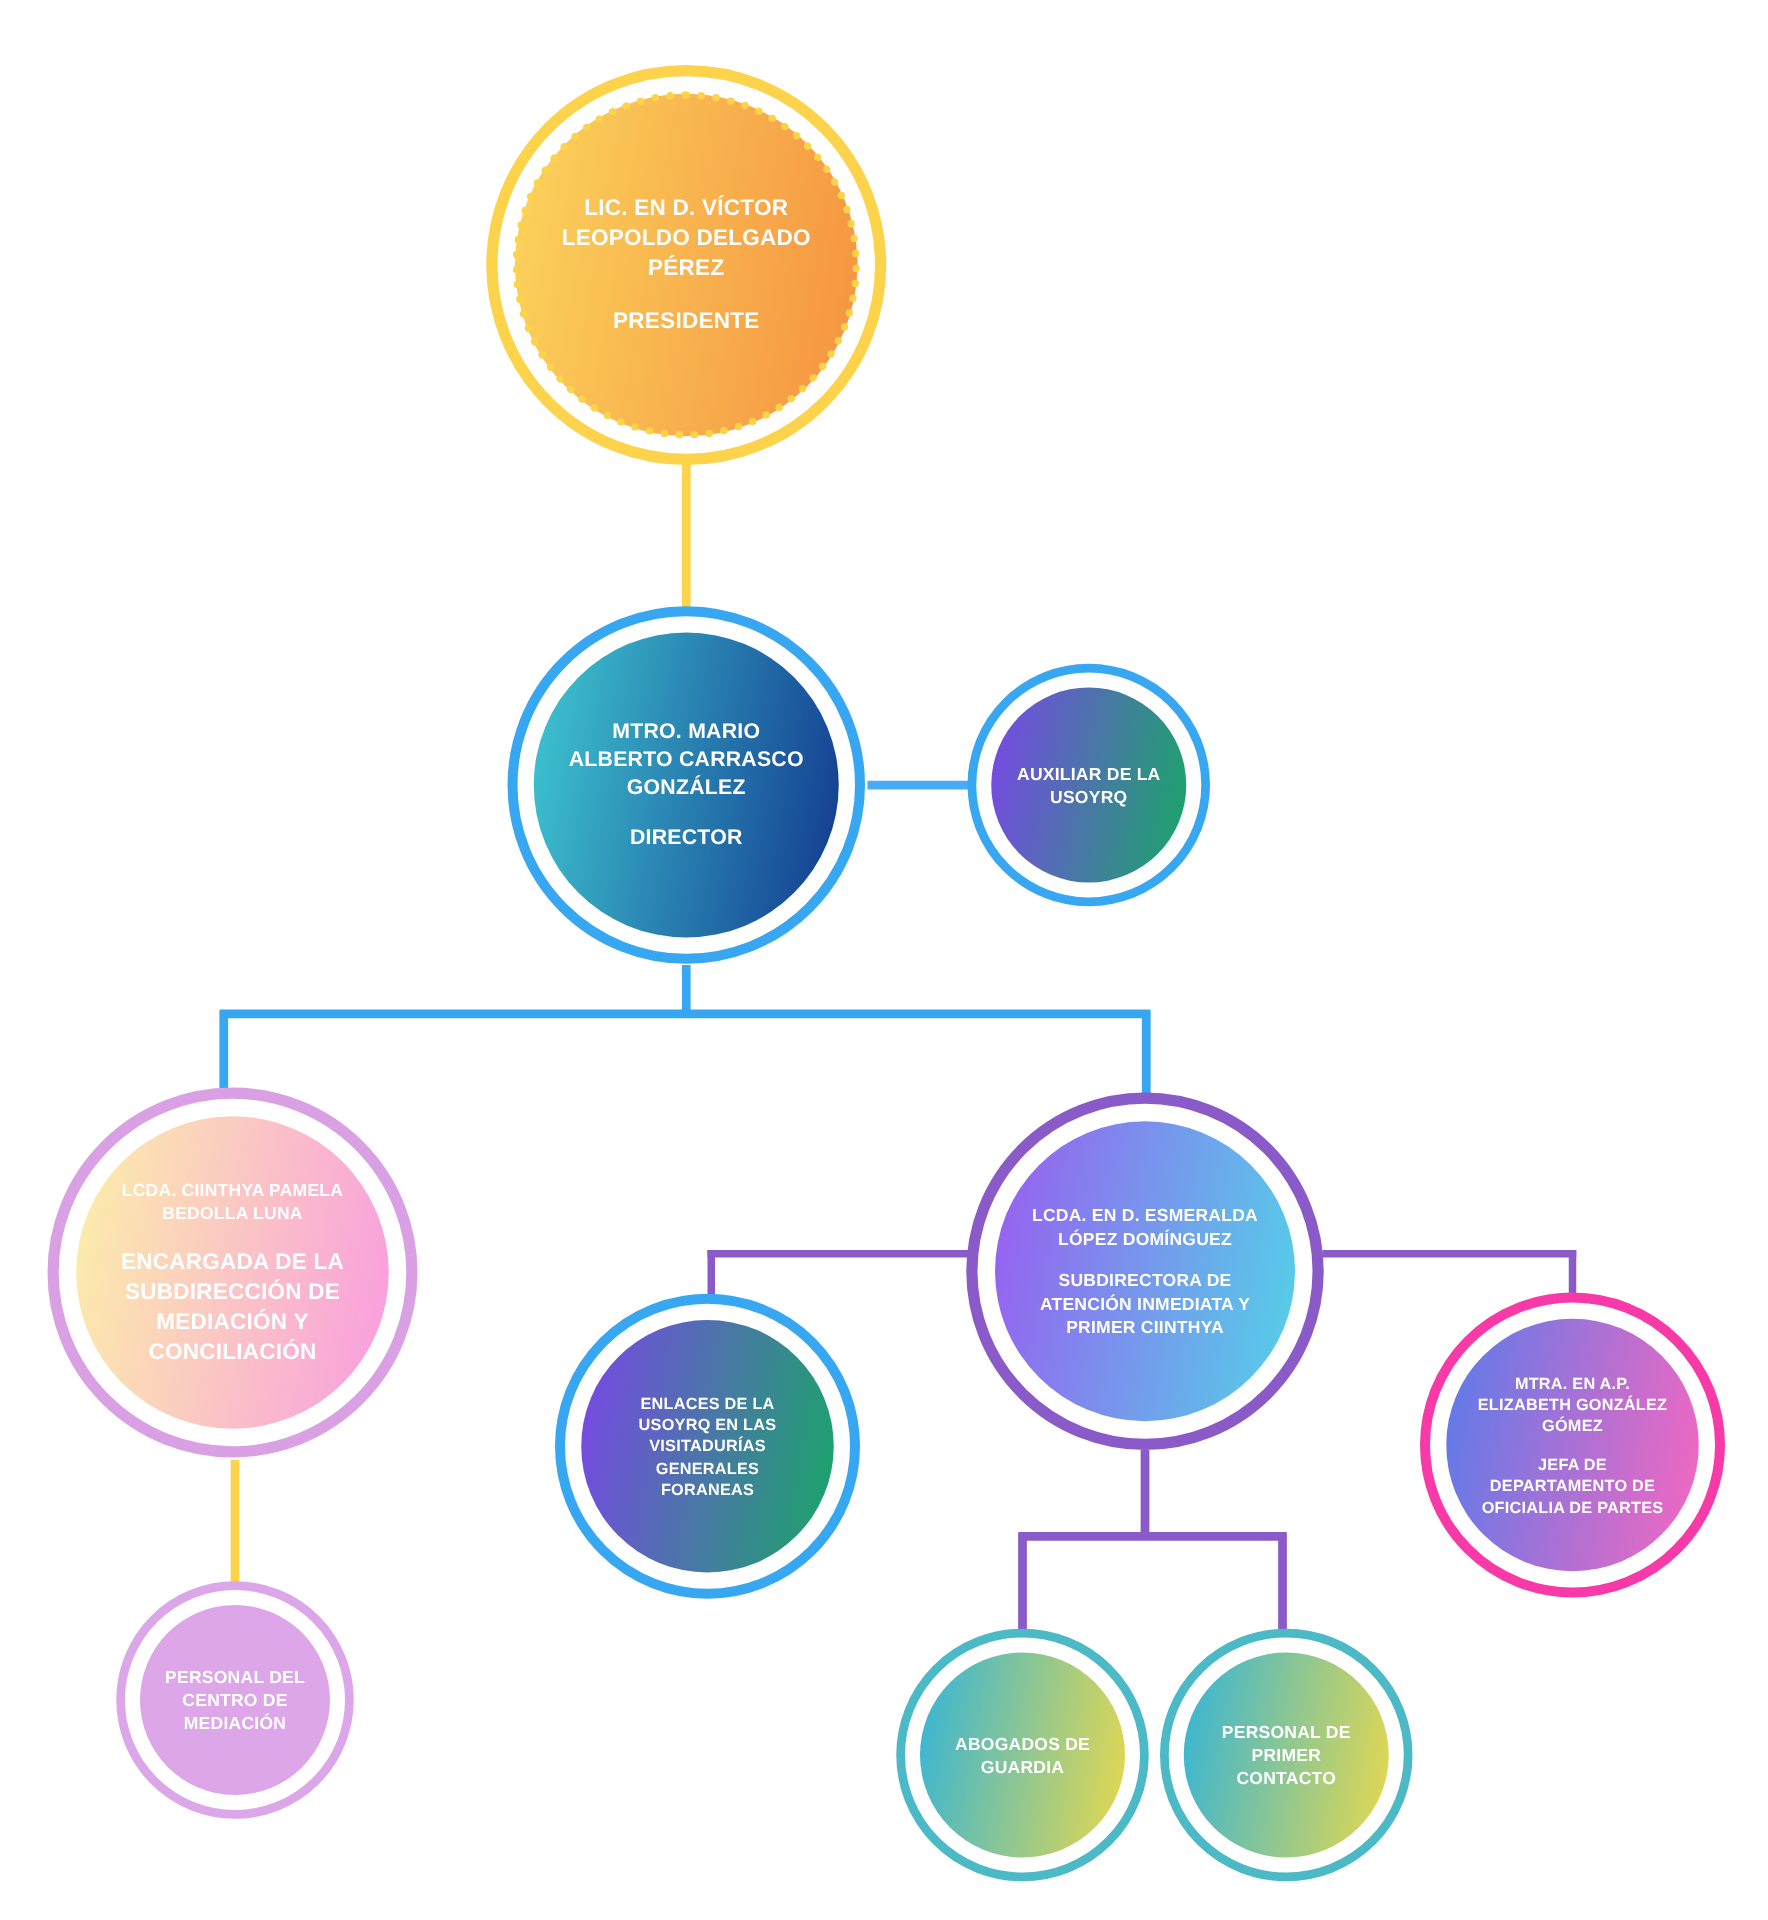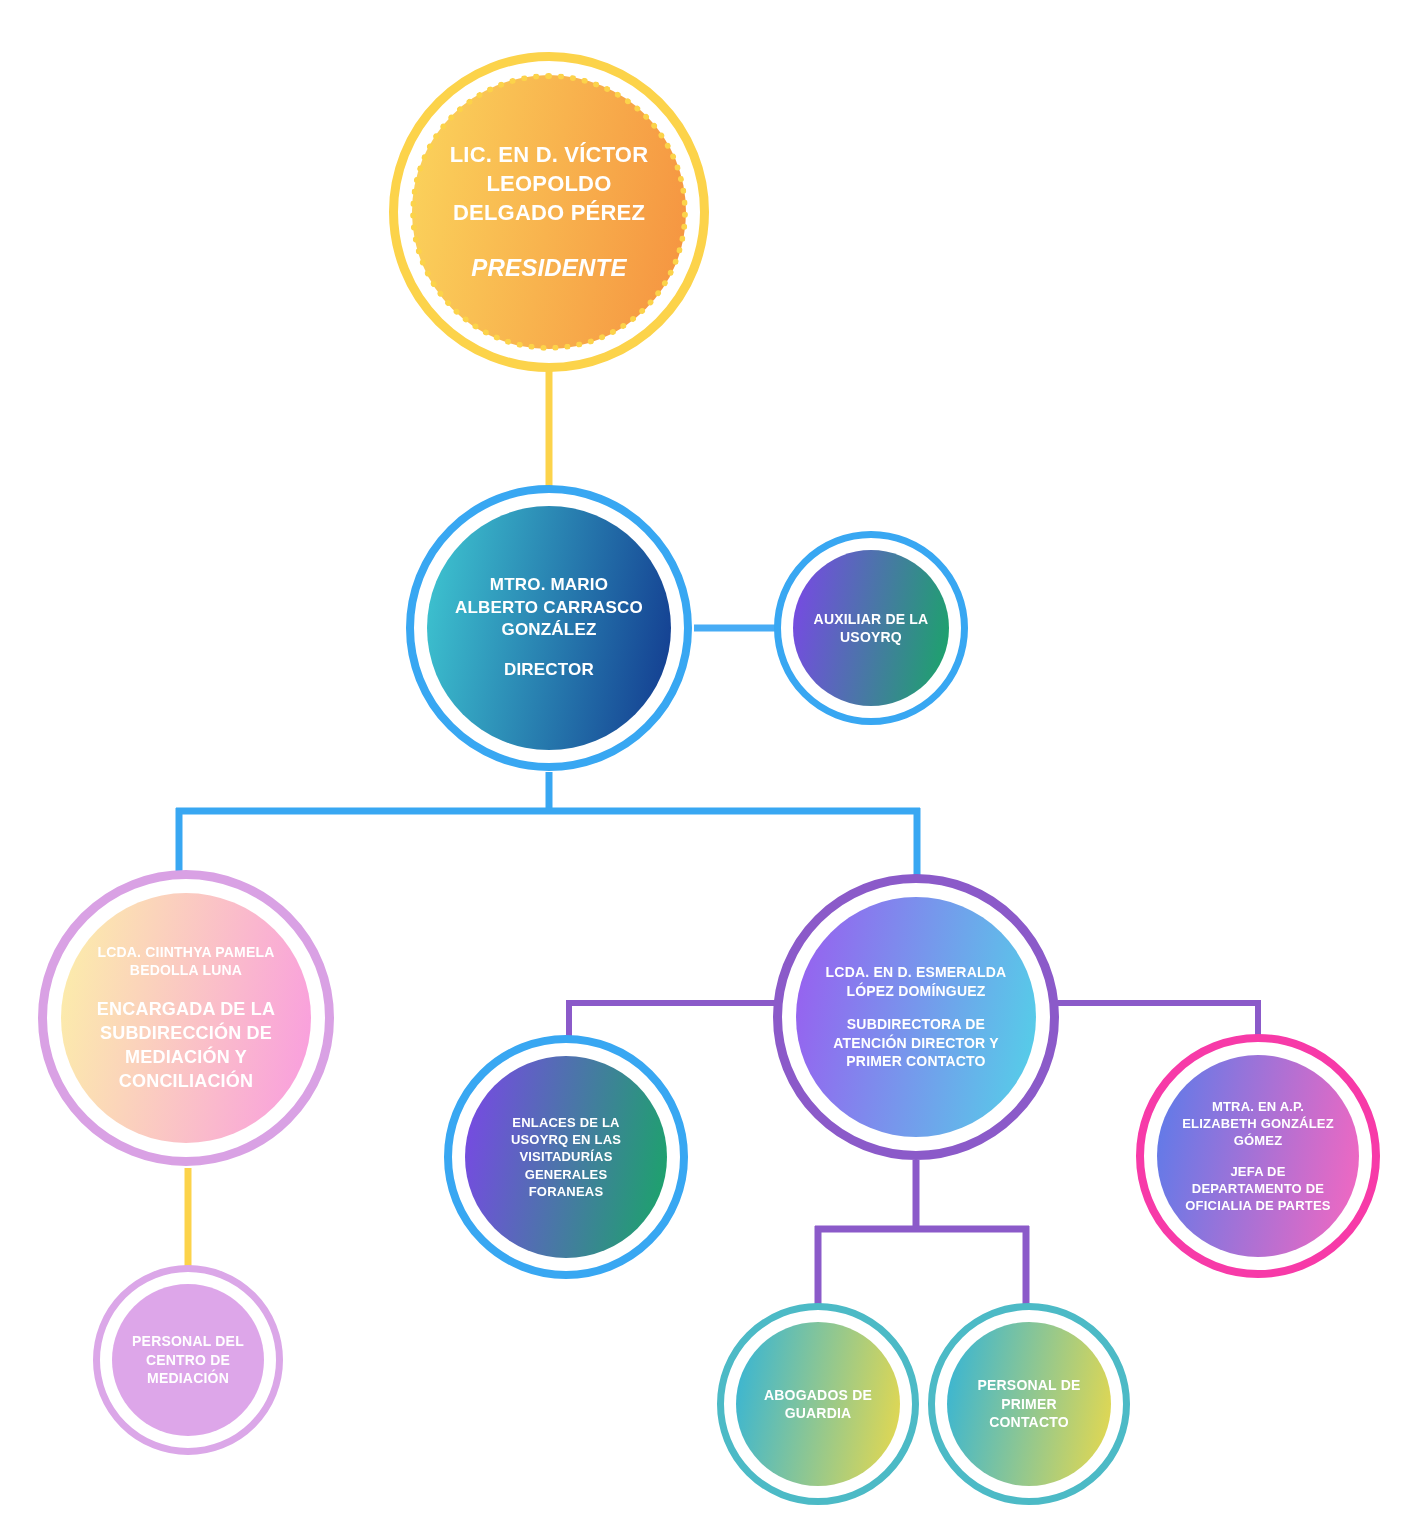--- a/index.html
+++ b/index.html
@@ -91,22 +91,22 @@
     <line x1="815" y1="1229" x2="1029" y2="1229" stroke="#8B5AC9" stroke-width="7"></line>
     <line x1="818" y1="1226" x2="818" y2="1306" stroke="#8B5AC9" stroke-width="7"></line>
     <line x1="1026" y1="1226" x2="1026" y2="1306" stroke="#8B5AC9" stroke-width="7"></line>
 
     <line x1="188" y1="1168" x2="188" y2="1268" stroke="#FCD34A" stroke-width="7"></line>
   </svg>
 
   <div class="node" id="n-presidente" style="left: 389px; top: 52px; width: 320px; height: 320px; border: 9px solid rgb(252, 211, 74); background: rgb(255, 255, 255);">
     <div class="dotring" style="inset: 12px; border: 6px dotted rgb(252, 211, 74); z-index: 1;"></div>
     <div class="inner" style="inset: 14px; background: linear-gradient(100deg, rgb(251, 212, 92) 0%, rgb(245, 146, 64) 100%); padding: 0px 27px;">
-      <span class="label" style="font-size: 22px;">LIC. EN D. VÍCTOR LEOPOLDO DELGADO PÉREZ</span>
-      <span class="label sub" style="font-size: 24px; font-style: italic;">PRESIDENTE</span>
+      <span class="label" style="font-size: 18px;">LIC. EN D. VÍCTOR LEOPOLDO DELGADO PÉREZ</span>
+      <span class="label sub" style="font-size: 18px;">PRESIDENTE</span>
     </div>
   </div>
 
   <div class="node" id="n-director" style="left: 406px; top: 485px; width: 286px; height: 286px; border: 8px solid rgb(56, 167, 242); background: rgb(255, 255, 255);">
     <div class="inner" style="inset: 13px; background: linear-gradient(100deg, rgb(63, 200, 210) 0%, rgb(18, 57, 143) 100%); padding: 0px 24px;">
       <span class="label" style="font-size: 17px;">MTRO. MARIO ALBERTO CARRASCO GONZÁLEZ</span>
       <span class="label sub" style="font-size: 17px;">DIRECTOR</span>
     </div>
   </div>
 
@@ -119,21 +119,21 @@
   <div class="node" id="n-mediacion" style="left: 38px; top: 870px; width: 296px; height: 296px; border: 9px solid rgb(217, 161, 228); background: rgb(255, 255, 255);">
     <div class="inner" style="inset: 14px; background: linear-gradient(100deg, rgb(252, 240, 168) 0%, rgb(249, 155, 224) 100%); padding: 0px 25px;">
       <span class="label" style="font-size: 14px;">LCDA. CIINTHYA PAMELA BEDOLLA LUNA</span>
       <span class="label sub" style="font-size: 18px;">ENCARGADA DE LA SUBDIRECCIÓN DE MEDIACIÓN Y CONCILIACIÓN</span>
     </div>
   </div>
 
   <div class="node" id="n-subdirectora" style="left: 773px; top: 874px; width: 286px; height: 286px; border: 9px solid rgb(139, 90, 201); background: rgb(255, 255, 255);">
     <div class="inner" style="inset: 14px; background: linear-gradient(100deg, rgb(154, 92, 240) 0%, rgb(82, 211, 232) 100%); padding: 0px 24px;">
       <span class="label" style="font-size: 14px;">LCDA. EN D. ESMERALDA LÓPEZ DOMÍNGUEZ</span>
-      <span class="label sub" style="font-size: 14px;">SUBDIRECTORA DE ATENCIÓN DIRECTOR Y PRIMER CONTACTO</span>
+      <span class="label sub" style="font-size: 14px;">SUBDIRECTORA DE ATENCIÓN INMEDIATA Y PRIMER CIINTHYA</span>
     </div>
   </div>
 
   <div class="node" id="n-enlaces" style="left: 444px; top: 1035px; width: 244px; height: 244px; border: 8px solid rgb(56, 167, 242); background: rgb(255, 255, 255);">
     <div class="inner" style="inset: 13px; background: linear-gradient(100deg, rgb(123, 70, 232) 0%, rgb(24, 167, 102) 100%); padding: 0px 21px;">
       <span class="label" style="font-size: 13px;">ENLACES DE LA USOYRQ EN LAS VISITADURÍAS GENERALES FORANEAS</span>
     </div>
   </div>
 
   <div class="node" id="n-oficialia" style="left: 1136px; top: 1034px; width: 244px; height: 244px; border: 8px solid rgb(247, 58, 168); background: rgb(255, 255, 255);">

